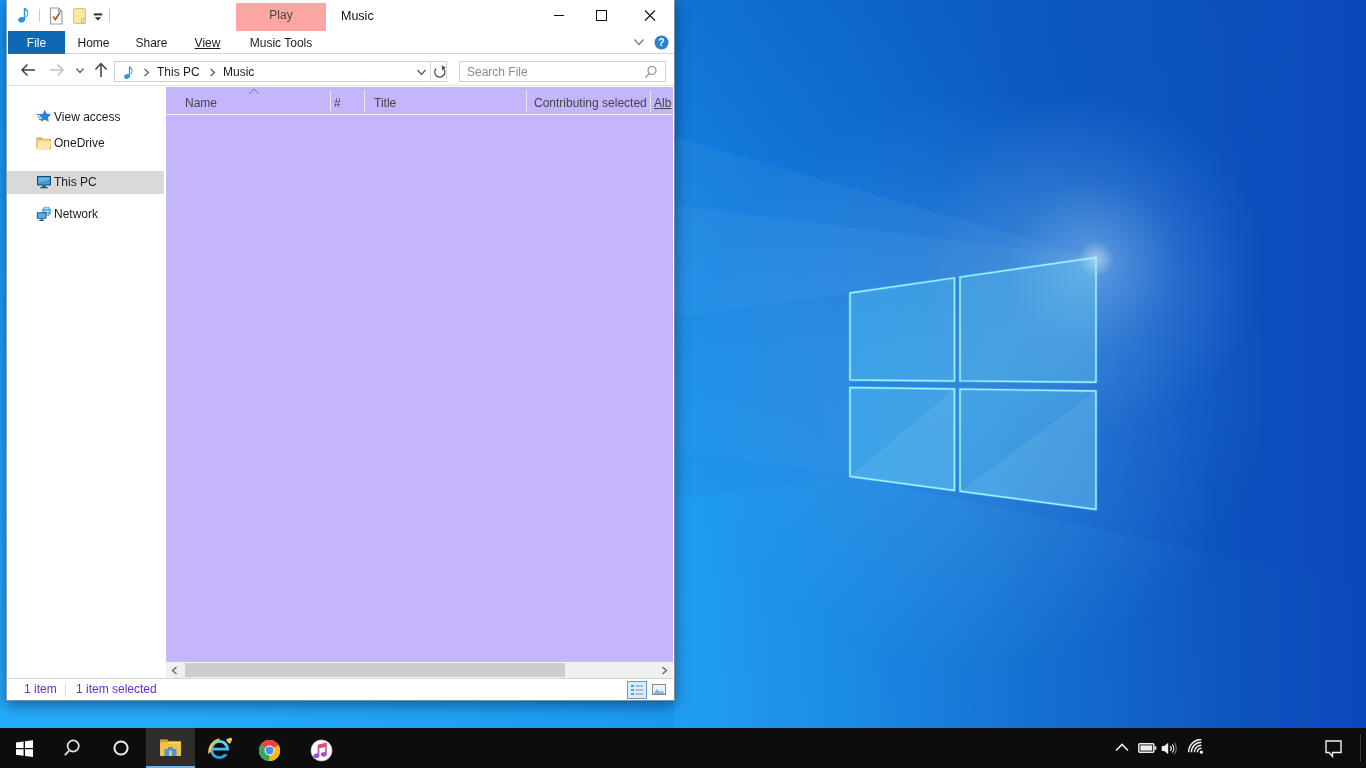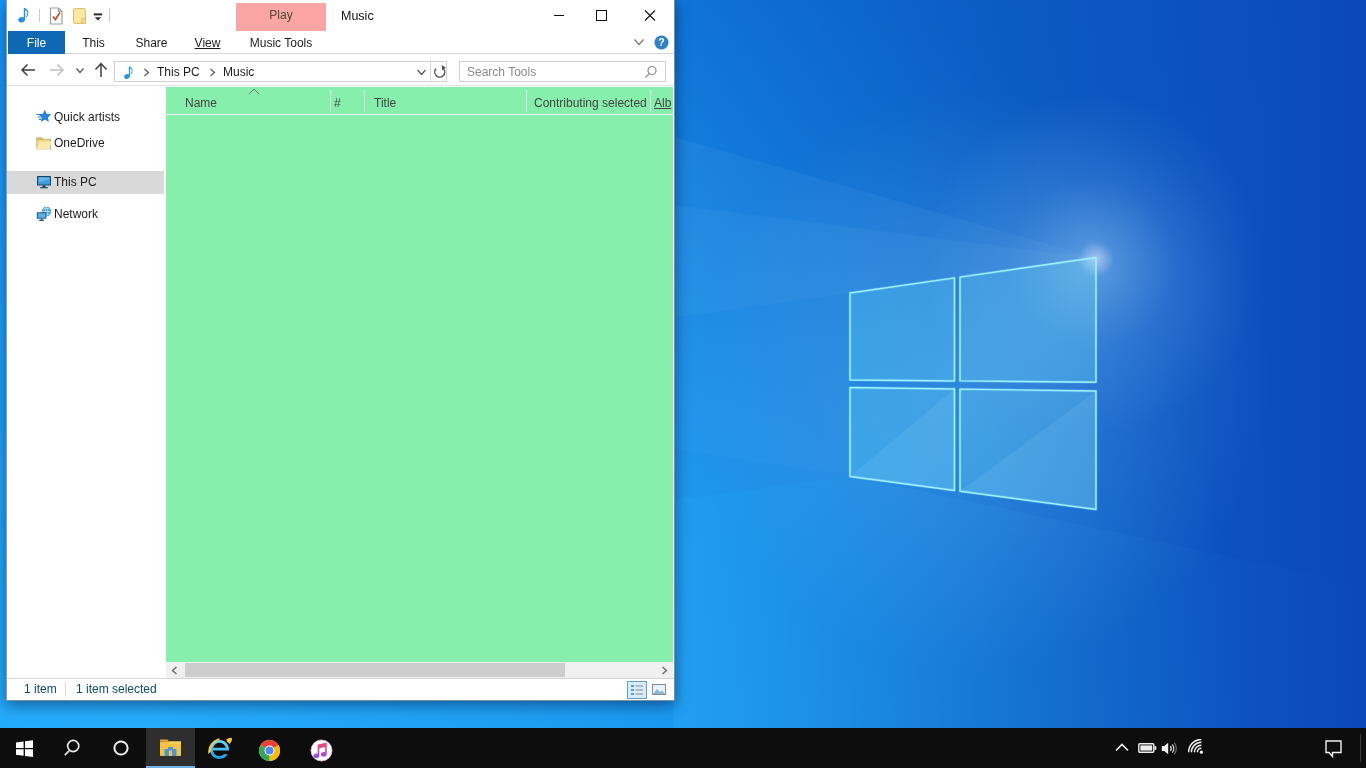--- a/index.html
+++ b/index.html
@@ -24,29 +24,29 @@
   
   #addrrow { position:absolute; left:0; top:55px; width:100%; height:31px; background:#fff; border-bottom:1px solid #e2e2e2; }
   #addrbox { position:absolute; left:107px; top:6px; width:333px; height:21px; border:1px solid #d1d1d1; background:#fff; }
   #searchbox { position:absolute; left:452px; top:6px; width:207px; height:21px; border:1px solid #d1d1d1; background:#fff; }
   .crumb { position:absolute; top:3px; font-size:12px; color:#1c1c1c; }
   
   #navpane { position:absolute; left:0; top:87px; width:159px; height:575px; background:#fff; }
   .navrow { position:absolute; left:0; width:159px; height:23px; font-size:12px; color:#1c1c1c; }
   .navrow span { position:absolute; left:47px; top:4px; }
   .navico { position:absolute; left:29px; top:3px; width:16px; height:16px; }
-  #listarea { position:absolute; left:159px; top:87px; width:507px; height:575px; background:#86efac; }
+  #listarea { position:absolute; left:159px; top:87px; width:507px; height:575px; background:#c4b5fd; }
   .hcol { position:absolute; top:9px; font-size:12px; color:#454545; }
   .hsep { position:absolute; top:3px; width:1px; height:22px; background:#e8e8e8; }
   #selrow { position:absolute; left:16px; top:34px; width:490px; height:22px; background:#cce8ff; border:1px solid #91c9f7; }
   
   #hscroll { position:absolute; left:159px; top:662px; width:507px; height:16px; background:#f0f0f0; }
   #hthumb { position:absolute; left:19px; top:1px; width:380px; height:14px; background:#cdcdcd; }
   
-  #statusbar { position:absolute; left:0; top:678px; width:100%; height:22px; background:#fff; border-top:1px solid #d4d4d4; font-size:12px; color:#0c4a6e; }
+  #statusbar { position:absolute; left:0; top:678px; width:100%; height:22px; background:#fff; border-top:1px solid #d4d4d4; font-size:12px; color:#6d28d9; }
   
   #taskbar { position:absolute; left:0; top:728px; width:1366px; height:40px; background:#0d0d0e; }
   #febtn { position:absolute; left:146px; top:0; width:49px; height:40px; background:#2e2e2f; }
   #feunder { position:absolute; left:146px; top:37.5px; width:49px; height:2.5px; background:#70b4ea; }
 </style>
 </head>
 <body>
 <svg id="desktop" width="1366" height="768" viewBox="0 0 1366 768">
   <defs>
     <linearGradient id="bg" x1="0" y1="0" x2="1" y2="0">
@@ -133,21 +133,21 @@
     </svg>
     <div class="qatsep" style="left:102px"></div>
     <svg class="abs" style="left:546px;top:0" width="120" height="31" viewBox="0 0 120 31">
       <line x1="1" y1="15.5" x2="11" y2="15.5" stroke="#111" stroke-width="1"></line>
       <rect x="43.5" y="10.5" width="10" height="10" fill="none" stroke="#111" stroke-width="1"></rect>
       <path d="M92 10.5 L102 20.5 M102 10.5 L92 20.5" stroke="#111" stroke-width="1.1"></path>
     </svg>
   </div>
   <div id="tabrow">
     <div id="filetab">File</div>
-    <div class="rtab" style="left:64px;width:45px;">This</div>
+    <div class="rtab" style="left:64px;width:45px;">Home</div>
     <div class="rtab" style="left:124px;width:41px;">Share</div>
     <div class="rtab" style="left:182px;width:37px;text-decoration:underline;">View</div>
     <div class="rtab" style="left:229px;width:90px;">Music Tools</div>
     <svg class="abs" style="left:626px;top:7px" width="12" height="9" viewBox="0 0 12 9">
       <path d="M1.5 1.5 L6 6.5 L10.5 1.5" fill="none" stroke="#7a7a7a" stroke-width="1.3"></path>
     </svg>
     <svg class="abs" style="left:647px;top:4px" width="15" height="15" viewBox="0 0 15 15">
       <circle cx="7.5" cy="7.5" r="7" fill="#2f80ca"></circle>
       <text x="7.5" y="11.2" font-size="10.5" font-weight="bold" fill="#fff" text-anchor="middle" font-family="Liberation Sans">?</text>
     </svg>
@@ -183,34 +183,34 @@
       <svg class="abs" style="left:301px;top:7px" width="11" height="8" viewBox="0 0 11 8">
         <path d="M1.5 1 L5.5 5.5 L9.5 1" fill="none" stroke="#5a5a5a" stroke-width="1.3"></path>
       </svg>
       <div class="abs" style="left:315px;top:0;width:1px;height:19px;background:#d9d9d9"></div>
       <svg class="abs" style="left:317px;top:2.5px" width="15" height="15" viewBox="0 0 15 15">
         <path d="M4 3.8 A5 5 0 1 0 11.6 3.9" fill="none" stroke="#4f4f4f" stroke-width="1.4"></path>
         <path d="M9.6 0.3 L13.8 2.6 L10.2 5.4 Z" fill="#4f4f4f"></path>
       </svg>
     </div>
     <div id="searchbox">
-      <div class="crumb" style="left:7px;color:#8b8b8b">Search Tools</div>
+      <div class="crumb" style="left:7px;color:#8b8b8b">Search File</div>
       <svg class="abs" style="left:184px;top:3px" width="14" height="14" viewBox="0 0 14 14">
         <circle cx="8" cy="5.5" r="4" fill="none" stroke="#8b8b8b" stroke-width="1.2"></circle>
         <line x1="5.2" y1="8.7" x2="1.5" y2="12.5" stroke="#8b8b8b" stroke-width="1.2"></line>
       </svg>
     </div>
   </div>
   <div id="navpane">
     <div class="navrow" style="top:19px">
       <svg class="navico" viewBox="0 0 16 16">
         <path d="M8.7 0.8 L10.7 4.7 L15.2 5.3 L12 8.4 L12.8 12.8 L8.7 10.7 L4.8 12.8 L5.6 8.4 L2.4 5.3 L6.9 4.7 Z" fill="#2a83d8"></path>
         <path d="M0.5 5.5 L4 5.5 M1.5 8 L4.6 8 M3 10.4 L5 10.4" stroke="#2a83d8" stroke-width="1.1"></path>
       </svg>
-      <span>Quick artists</span>
+      <span>View access</span>
     </div>
     <div class="navrow" style="top:45px">
       <svg class="navico" viewBox="0 0 16 16">
         <path d="M0.8 2.8 L5.8 2.8 L7.1 4.3 L0.8 4.3 Z" fill="#e9c981" stroke="#caa954" stroke-width="0.8"></path>
         <rect x="0.8" y="4.3" width="13.8" height="9.6" fill="#f3d88c" stroke="#caa954" stroke-width="0.8"></rect>
         <path d="M0.8 13.9 L3.4 6.8 L15.6 6.8 L13.4 13.9 Z" fill="#fbe9ad"></path>
       </svg>
       <span>OneDrive</span>
     </div>
     <div class="navrow" style="top:84px;background:#d9d9d9;width:157px">

